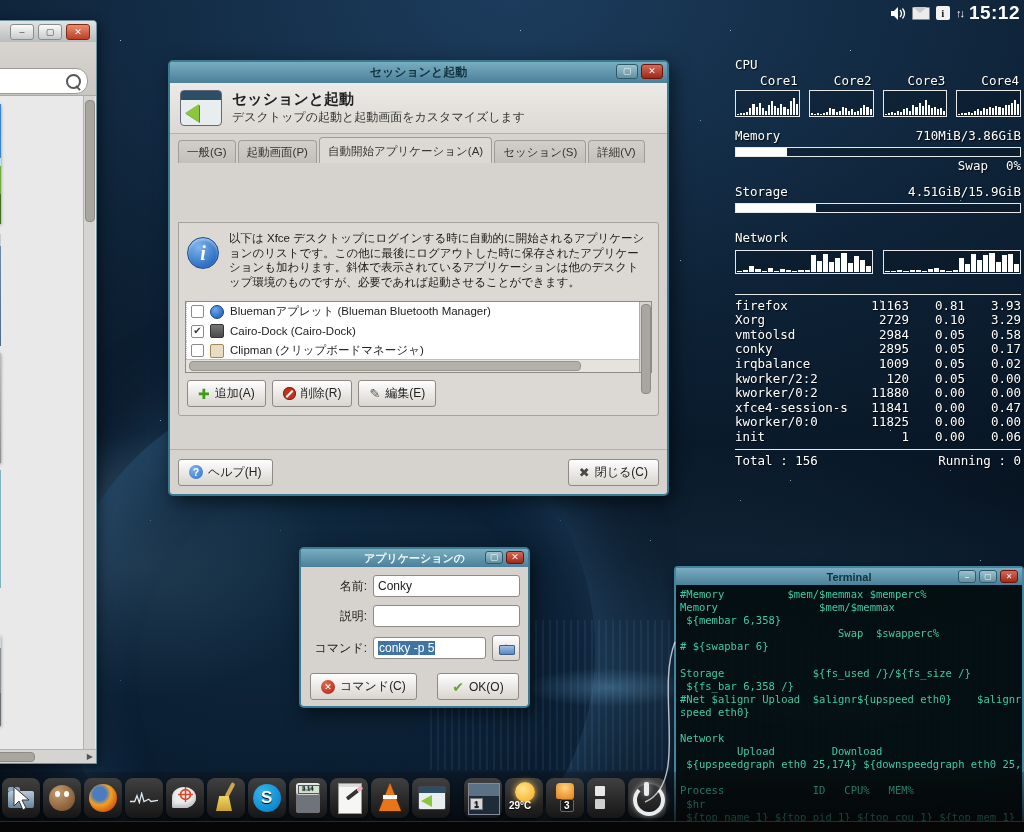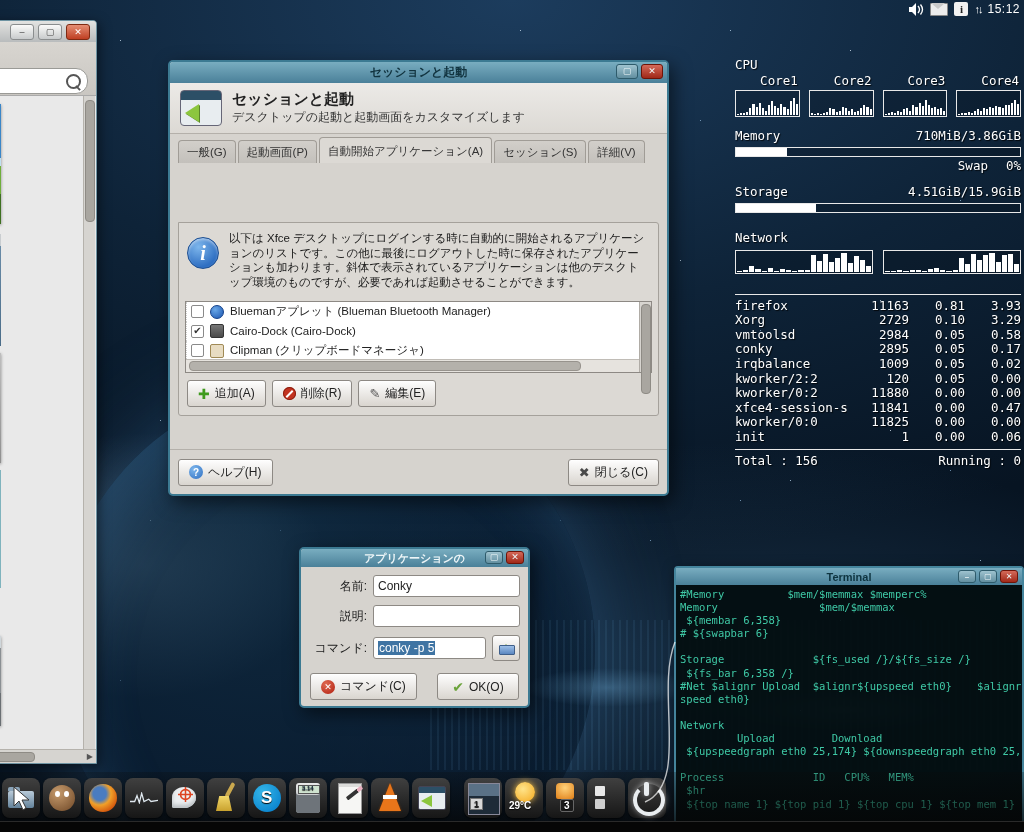--- a/index.html
+++ b/index.html
@@ -150,21 +150,21 @@
     border-radius:4px 4px 0 0;box-shadow:3px 4px 14px rgba(0,0,0,.6);}
   .terminal .titlebar{height:17px;font-size:11px;color:#0e3440;}
   .terminal .tb-btns .win-btn{width:16px;height:11px;font-size:8px;}
   .term-body{position:absolute;left:0;right:0;top:17px;bottom:0;background:rgba(3,14,16,.93);
     font-family:"DejaVu Sans Mono","Liberation Mono",monospace;font-size:10.5px;line-height:13.1px;
     color:#3fc9a6;padding:3px 0 0 4px;overflow:hidden;}
   .tline{white-space:pre;}
 
   
   .tray{position:absolute;right:4px;top:2px;display:flex;align-items:center;gap:6px;color:#fff;}
-  .tray .clock{font-size:12px;font-weight:normal;letter-spacing:.5px;}
+  .tray .clock{font-size:19px;font-weight:bold;letter-spacing:.5px;}
   .ibox{width:14px;height:14px;background:#f2f2f2;border-radius:2px;color:#222;font-weight:bold;
     font-family:"Liberation Serif",serif;font-size:11px;display:flex;align-items:center;justify-content:center;}
   .envelope{width:16px;height:11px;background:#ececec;border:1px solid #888;position:relative;border-radius:1px;}
   .envelope::after{content:"";position:absolute;left:0;top:-1px;width:0;height:0;
     border:7px solid transparent;border-top:6px solid #c9c9c9;border-bottom:0;}
   .arrows{font-size:11px;letter-spacing:-2px;font-weight:bold;}
 
   
   .dockband{position:absolute;left:0;right:0;bottom:10px;height:50px;background:linear-gradient(rgba(10,10,10,.25),rgba(5,5,5,.75));}
   .taskstrip{position:absolute;left:0;right:0;bottom:0;height:10px;background:#060606;border-top:1px solid #2a2a2a;}
@@ -631,20 +631,21 @@
       <span class="tb-btns">
         <span class="win-btn" data-name="minimize-button">–</span>
         <span class="win-btn" data-name="maximize-button">▢</span>
         <span class="win-btn close" data-name="close-button">✕</span>
       </span>
     </div>
     <div class="term-body" id="term-body" data-name="terminal-content">
         <div class="tline">#Memory          $mem/$memmax $memperc%</div>
         <div class="tline">Memory                $mem/$memmax</div>
         <div class="tline"> ${membar 6,358}</div>
+        <div class="tline">                         Swap  $swapperc%</div>
         <div class="tline"># ${swapbar 6}</div>
         <div class="tline"> </div>
         <div class="tline">Storage              ${fs_used /}/${fs_size /}</div>
         <div class="tline"> ${fs_bar 6,358 /}</div>
         <div class="tline">#Net $alignr Upload  $alignr${upspeed eth0}    $alignr</div>
         <div class="tline">speed eth0}</div>
         <div class="tline"> </div>
         <div class="tline">Network</div>
         <div class="tline">         Upload         Download</div>
         <div class="tline"> ${upspeedgraph eth0 25,174} ${downspeedgraph eth0 25,17</div>

